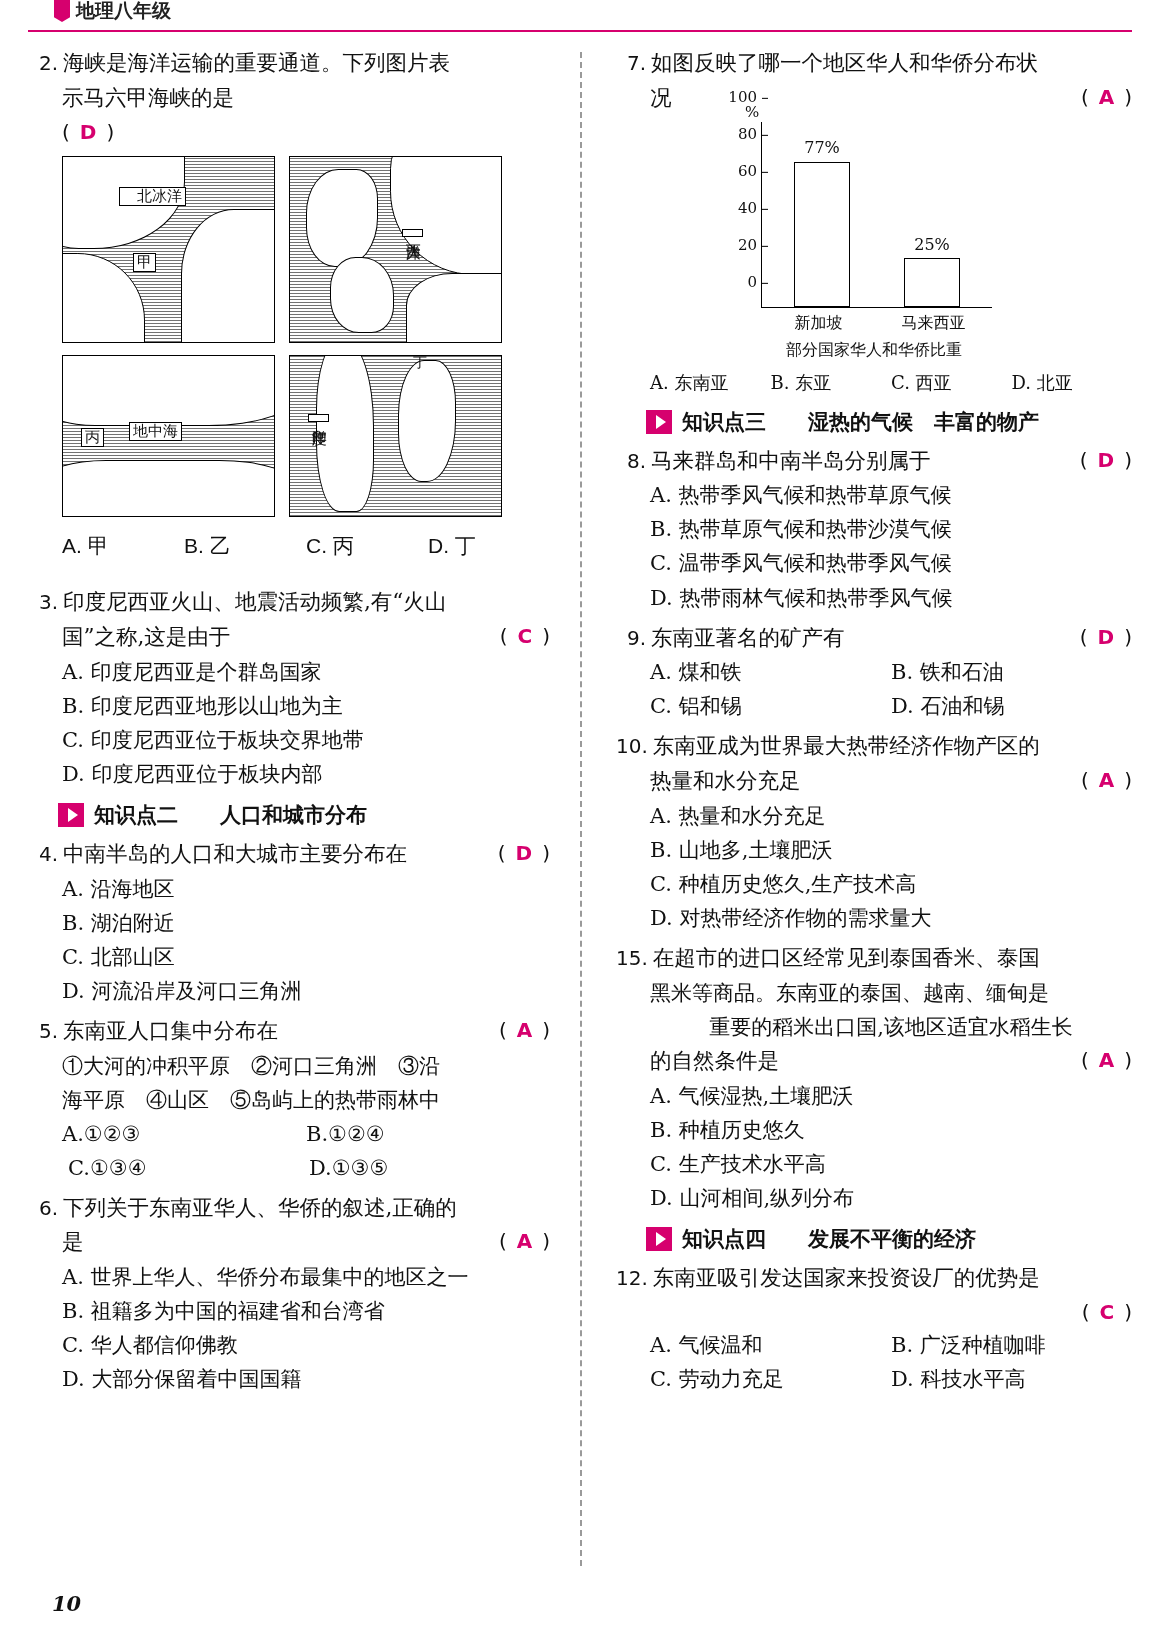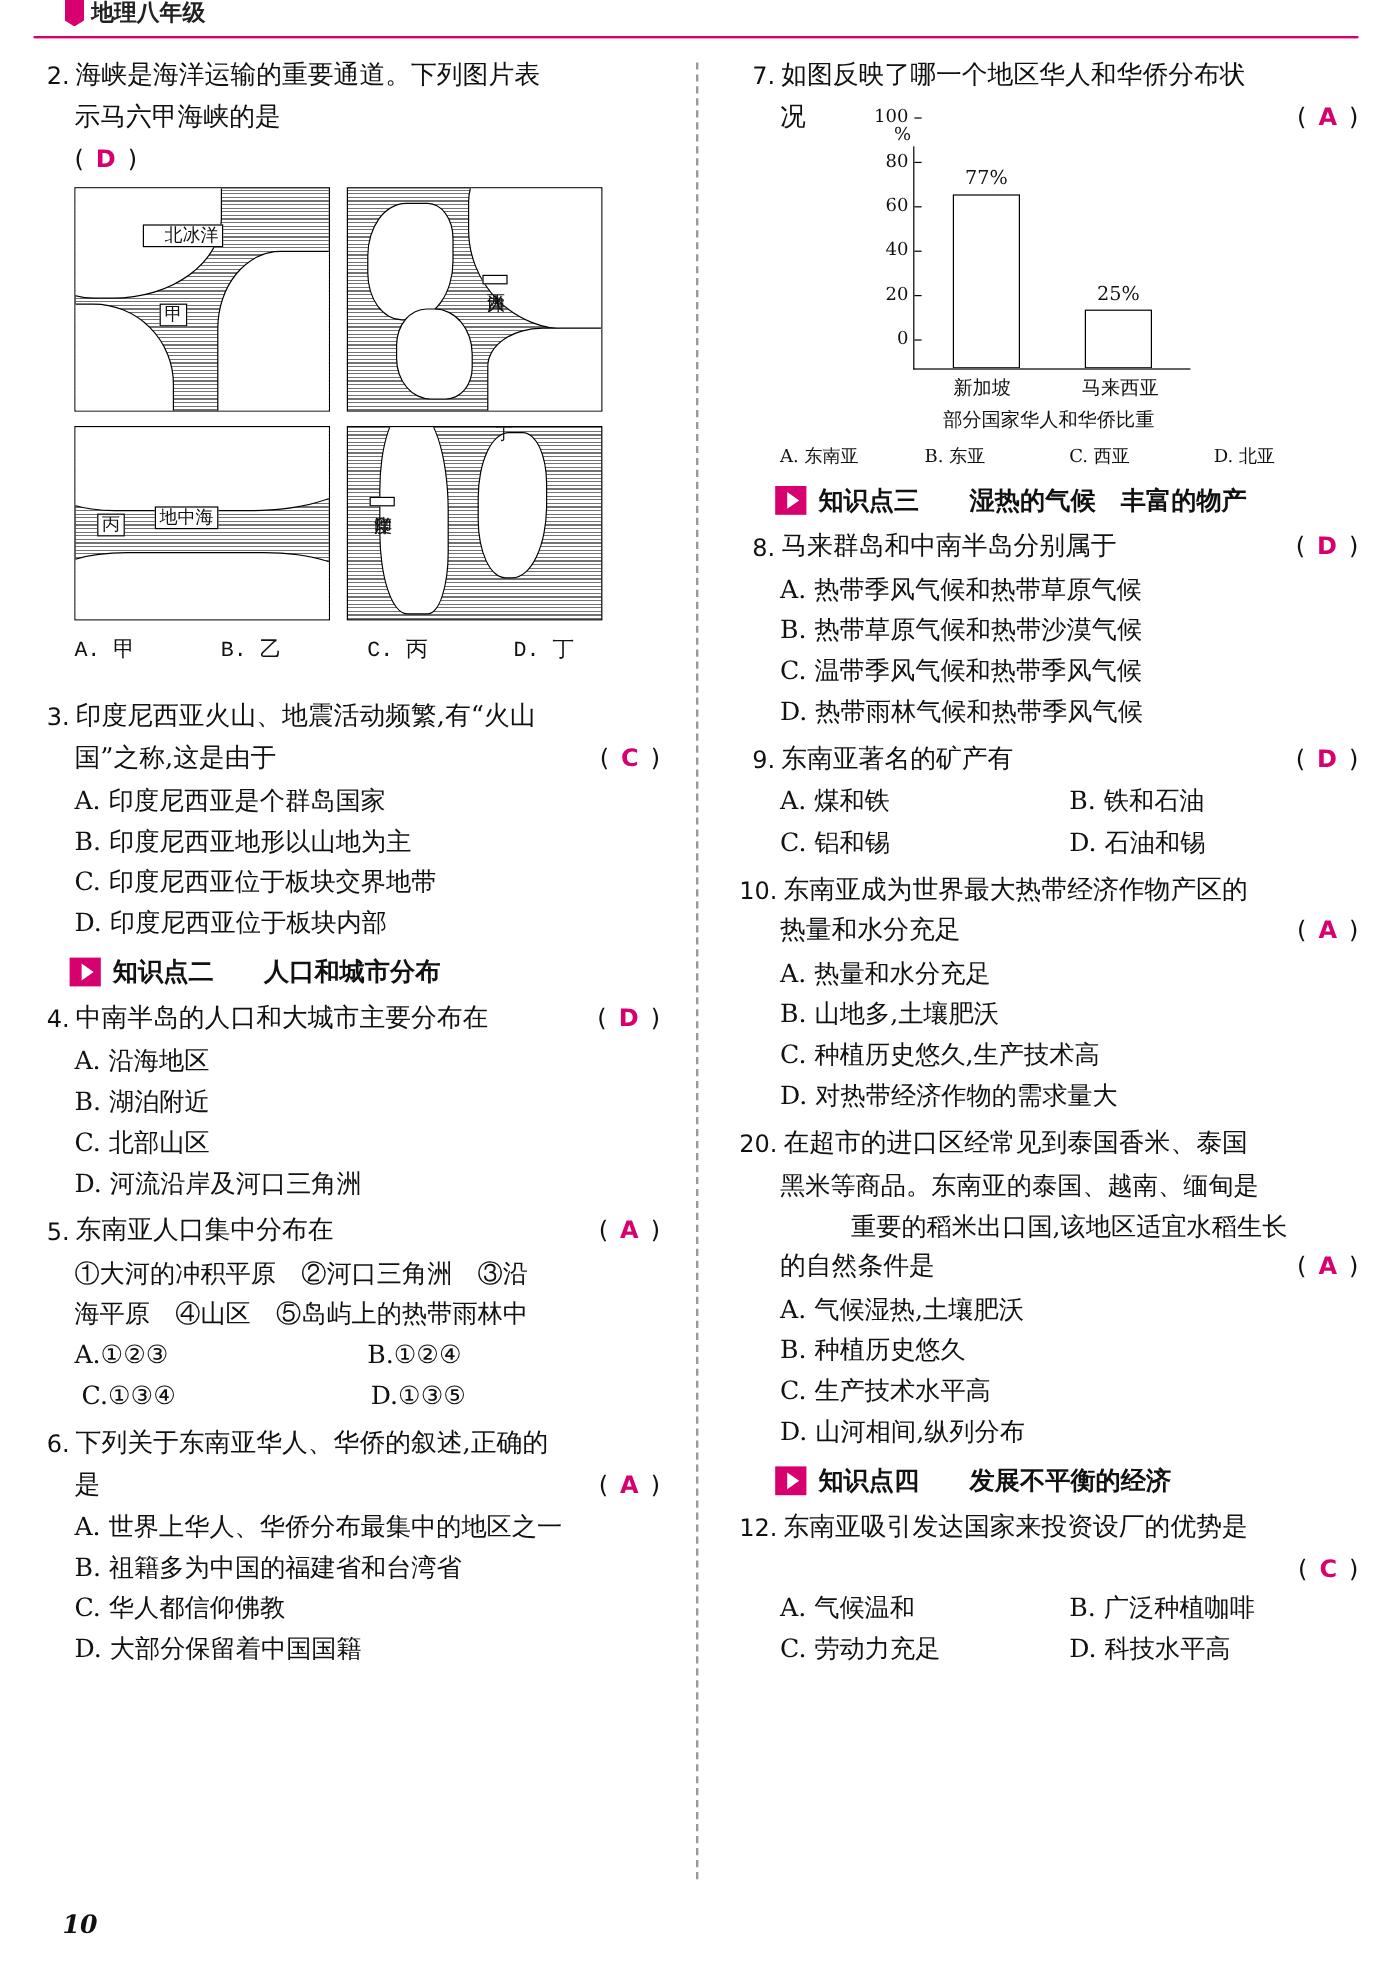--- a/index.html
+++ b/index.html
@@ -149,22 +149,22 @@
     white-space:nowrap;
   }
   .lbl.v{
     writing-mode:vertical-rl;
     white-space:normal;
     padding:3px 1px;
   }
   .lbl.plain{border:none;background:transparent;}
   .choice-row{
     display:flex;margin:6px 0 22px 34px;
-    font-size:18px;
-    font-family:Liberation Mono, monospace;
+    font-size:21px;
+    font-family:Liberation Sans, sans-serif;
   }
   .choice-row span{width:25%;}
   
   .chartwrap{
     margin:6px auto 4px auto;
     width:330px;
     position:relative;
     font-family:"DejaVu Serif","Liberation Serif",serif;
   }
   .chart{
@@ -219,21 +219,21 @@
   }
   .xlabels span{flex:1;text-align:center;}
   .caption{
     text-align:center;
     font-size:16px;
     margin-top:1px;
   }
   .abcd{
     display:flex;
     margin:6px 0 4px 34px;
-    font-size:15px;
+    font-size:18px;
     font-family:"DejaVu Serif","Liberation Serif",serif;
   }
   .abcd span{width:25%;}
   .pagenum{
     position:absolute;
     left:52px;bottom:22px;
     font-size:21px;
     font-weight:bold;
     font-style:italic;
     font-family:"DejaVu Serif","Liberation Serif",serif;
@@ -475,21 +475,21 @@
         <div class="opts">
           <div class="opt">A. 热量和水分充足</div>
           <div class="opt">B. 山地多,土壤肥沃</div>
           <div class="opt">C. 种植历史悠久,生产技术高</div>
           <div class="opt">D. 对热带经济作物的需求量大</div>
         </div>
       </div>
 
       <div class="q">
         <div class="qline">
-          <span class="qnum">20.</span>
+          <span class="qnum">15.</span>
           <span class="qtext">在超市的进口区经常见到泰国香米、泰国</span>
         </div>
         <div class="opt" style="margin-left:34px;">黑米等商品。东南亚的泰国、越南、缅甸是</div>
         <div class="opt" style="margin-left:34px;text-align:center;">重要的稻米出口国,该地区适宜水稻生长</div>
         <div class="qline" style="margin-left:34px;">
           <span class="qtext">的自然条件是</span>
           <span class="ans">(<span class="k">A</span>)</span>
         </div>
         <div class="opts">
           <div class="opt">A. 气候湿热,土壤肥沃</div>

